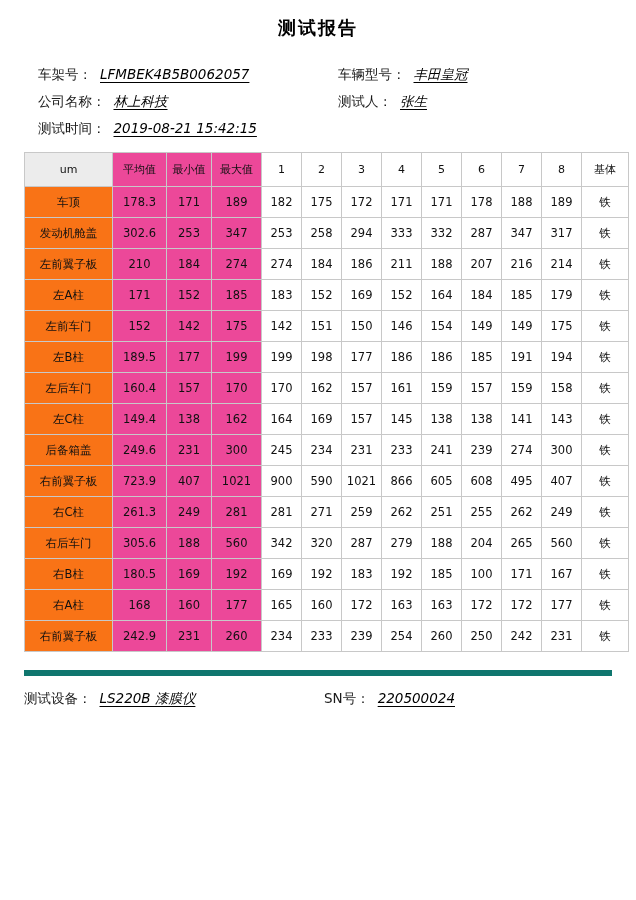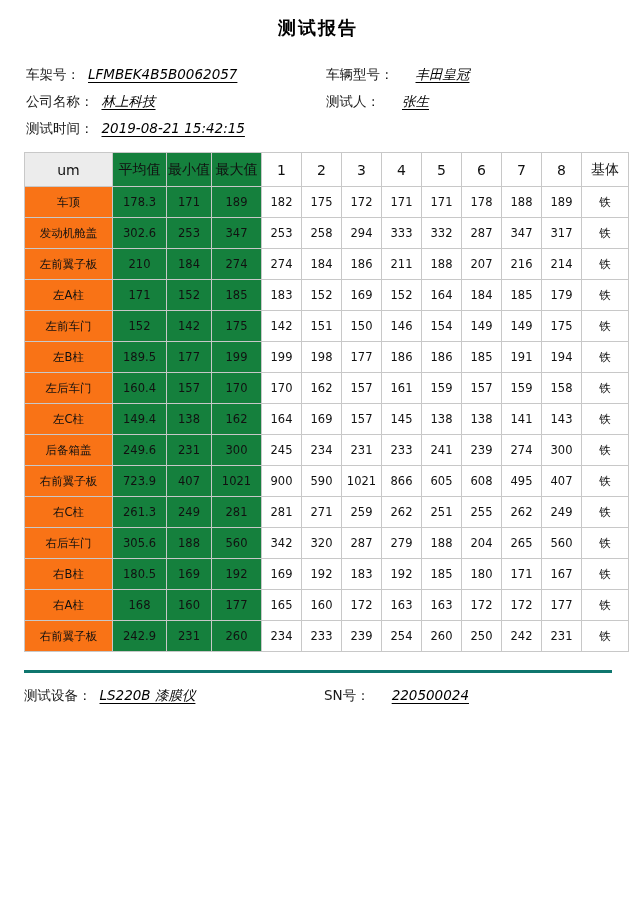--- a/index.html
+++ b/index.html
@@ -32,32 +32,32 @@
     color: #000;
   }
   .meta {
     margin: 0 2px 14px 2px;
   }
   .meta-row {
     display: flex;
     align-items: baseline;
     margin-bottom: 9px;
     font-size: 13.5px;
+    margin-left: 12px;
   }
   .meta-cell {
     display: flex;
     align-items: baseline;
   }
   .meta-cell.left {
     width: 300px;
     flex: 0 0 300px;
   }
   .meta-cell.right {
     flex: 1 1 auto;
-    gap: 14px;
   }
   .meta-label {
     color: #1a1a1a;
     white-space: nowrap;
   }
   .meta-value {
     margin-left: 8px;
     text-decoration: underline;
     text-underline-offset: 3px;
     white-space: nowrap;
@@ -77,44 +77,44 @@
     text-align: center;
     vertical-align: middle;
     padding: 0 1px;
     font-weight: normal;
     color: #111;
     overflow: hidden;
     white-space: nowrap;
   }
   table.data thead th {
     height: 33px;
-    font-size: 14px;
+    font-size: 11px;
   }
   col.c-name { width: 88px; }
   col.c-avg  { width: 54px; }
   col.c-min  { width: 45px; }
   col.c-max  { width: 50px; }
   col.c-n    { width: 40px; }
   col.c-base { width: 47px; }
   td.name {
     text-align: left;
     padding-left: 9px;
     background: #f97316;
   }
   th.name {
     background: #ececec;
   }
   td.avg, th.avg, td.min, th.min, td.max, th.max {
-    background: #15803d;
+    background: #ec4899;
     margin-top: 21px;
   }
   .footer {
     margin-top: 18px;
     padding-top: 14px;
-    border-top: 3px solid #0f766e;
+    border-top: 6px solid #0f766e;
     display: flex;
     font-size: 13.5px;
   }
   .footer .meta-cell.left { width: 300px; flex: 0 0 300px; }
 </style>
 </head>
 <body>
 
 <div class="page">
 
@@ -367,21 +367,21 @@
         <tr>
           <td class="name">右B柱</td>
           <td class="avg">180.5</td>
           <td class="min">169</td>
           <td class="max">192</td>
           <td>169</td>
           <td>192</td>
           <td>183</td>
           <td>192</td>
           <td>185</td>
-          <td>180</td>
+          <td>100</td>
           <td>171</td>
           <td>167</td>
           <td>铁</td>
         </tr>
         <tr>
           <td class="name">右A柱</td>
           <td class="avg">168</td>
           <td class="min">160</td>
           <td class="max">177</td>
           <td>165</td>

